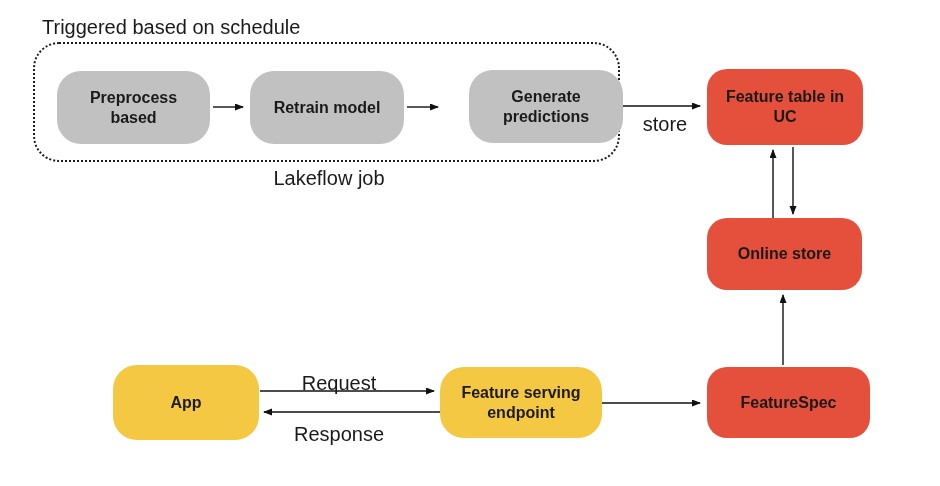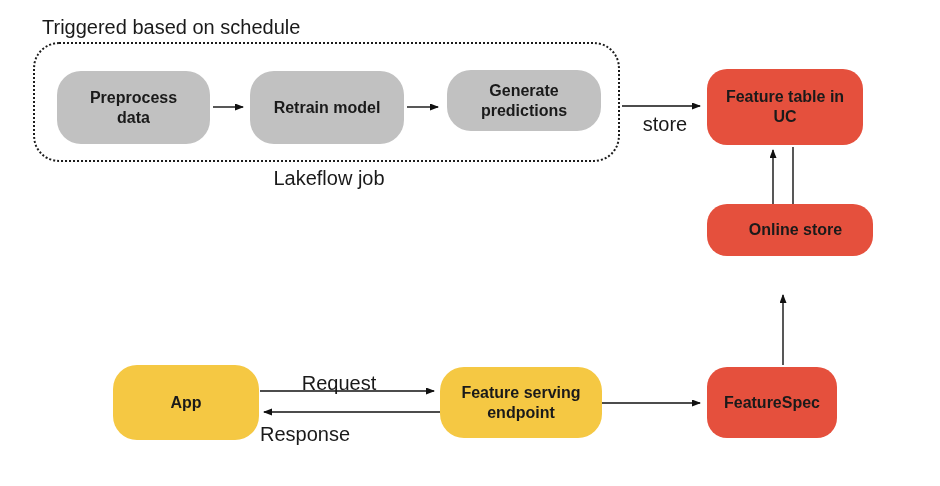--- a/index.html
+++ b/index.html
@@ -41,41 +41,41 @@
     color: var(--text, #1a1a1a);
     z-index: 2;
   }
   .node.gray   { background: var(--gray-node, #c1c1c1);  border-radius: 24px; }
   .node.red    { background: var(--red-node, #e5503d);   border-radius: 20px; }
   .node.yellow { background: var(--yellow-node, #f5c843); border-radius: 24px; }
 
   .node-preprocess { left: 57px;  top: 71px;  width: 153px; height: 73px; }
   .node-preprocess .lbl { max-width: 100px; }
   .node-retrain    { left: 250px; top: 71px;  width: 154px; height: 73px; }
-  .node-generate   { left: 447px; top: 70px;  width: 154px; height: 61px; }
+  .node-generate   { left: 469px; top: 70px;  width: 154px; height: 73px; }
   .node-feature-table { left: 707px; top: 69px;  width: 156px; height: 76px; }
   .node-feature-table .lbl { max-width: 125px; }
-  .node-online-store  { left: 707px; top: 204px; width: 155px; height: 52px; padding-left: 11px; }
-  .node-feature-spec  { left: 707px; top: 367px; width: 130px; height: 71px; }
+  .node-online-store  { left: 707px; top: 218px; width: 155px; height: 72px; }
+  .node-feature-spec  { left: 707px; top: 367px; width: 163px; height: 71px; }
   .node-app           { left: 113px; top: 365px; width: 146px; height: 75px; }
   .node-endpoint      { left: 440px; top: 367px; width: 162px; height: 71px; }
   .node-endpoint .lbl { max-width: 120px; }
 
   .anno {
     position: absolute;
     font-size: 20px;
     color: var(--text, #1a1a1a);
     z-index: 2;
     white-space: nowrap;
   }
   .anno-schedule { left: 42px;  top: 16px; }
   .anno-lakeflow { left: 244px; top: 167px; width: 170px; text-align: center; }
   .anno-update   { left: 620px; top: 113px; width: 90px;  text-align: center; }
   .anno-request  { left: 260px; top: 372px; width: 158px; text-align: center; }
-  .anno-response { left: 260px; top: 423px; width: 158px; }
+  .anno-response { left: 260px; top: 423px; width: 158px; text-align: center; }
 </style>
 </head>
 <body>
 
 <div class="canvas">
 
   <div class="dashed-group"></div>
 
   <svg class="edges" viewBox="0 0 940 486">
     <defs>
@@ -94,21 +94,21 @@
     <line x1="600" y1="403" x2="700" y2="403" stroke="#111" stroke-width="1.4" marker-end="url(#arrow)"></line>
   </svg>
 
   <div class="anno anno-schedule">Triggered based on schedule</div>
   <div class="anno anno-lakeflow">Lakeflow job</div>
   <div class="anno anno-update">store</div>
   <div class="anno anno-request">Request</div>
   <div class="anno anno-response">Response</div>
 
   <div class="node gray node-preprocess">
-    <span class="lbl">Preprocess data</span>
+    <span class="lbl">Preprocess based</span>
   </div>
   <div class="node gray node-retrain">
     <span class="lbl">Retrain model</span>
   </div>
   <div class="node gray node-generate">
     <span class="lbl">Generate predictions</span>
   </div>
   <div class="node red node-feature-table">
     <span class="lbl">Feature table in UC</span>
   </div>

